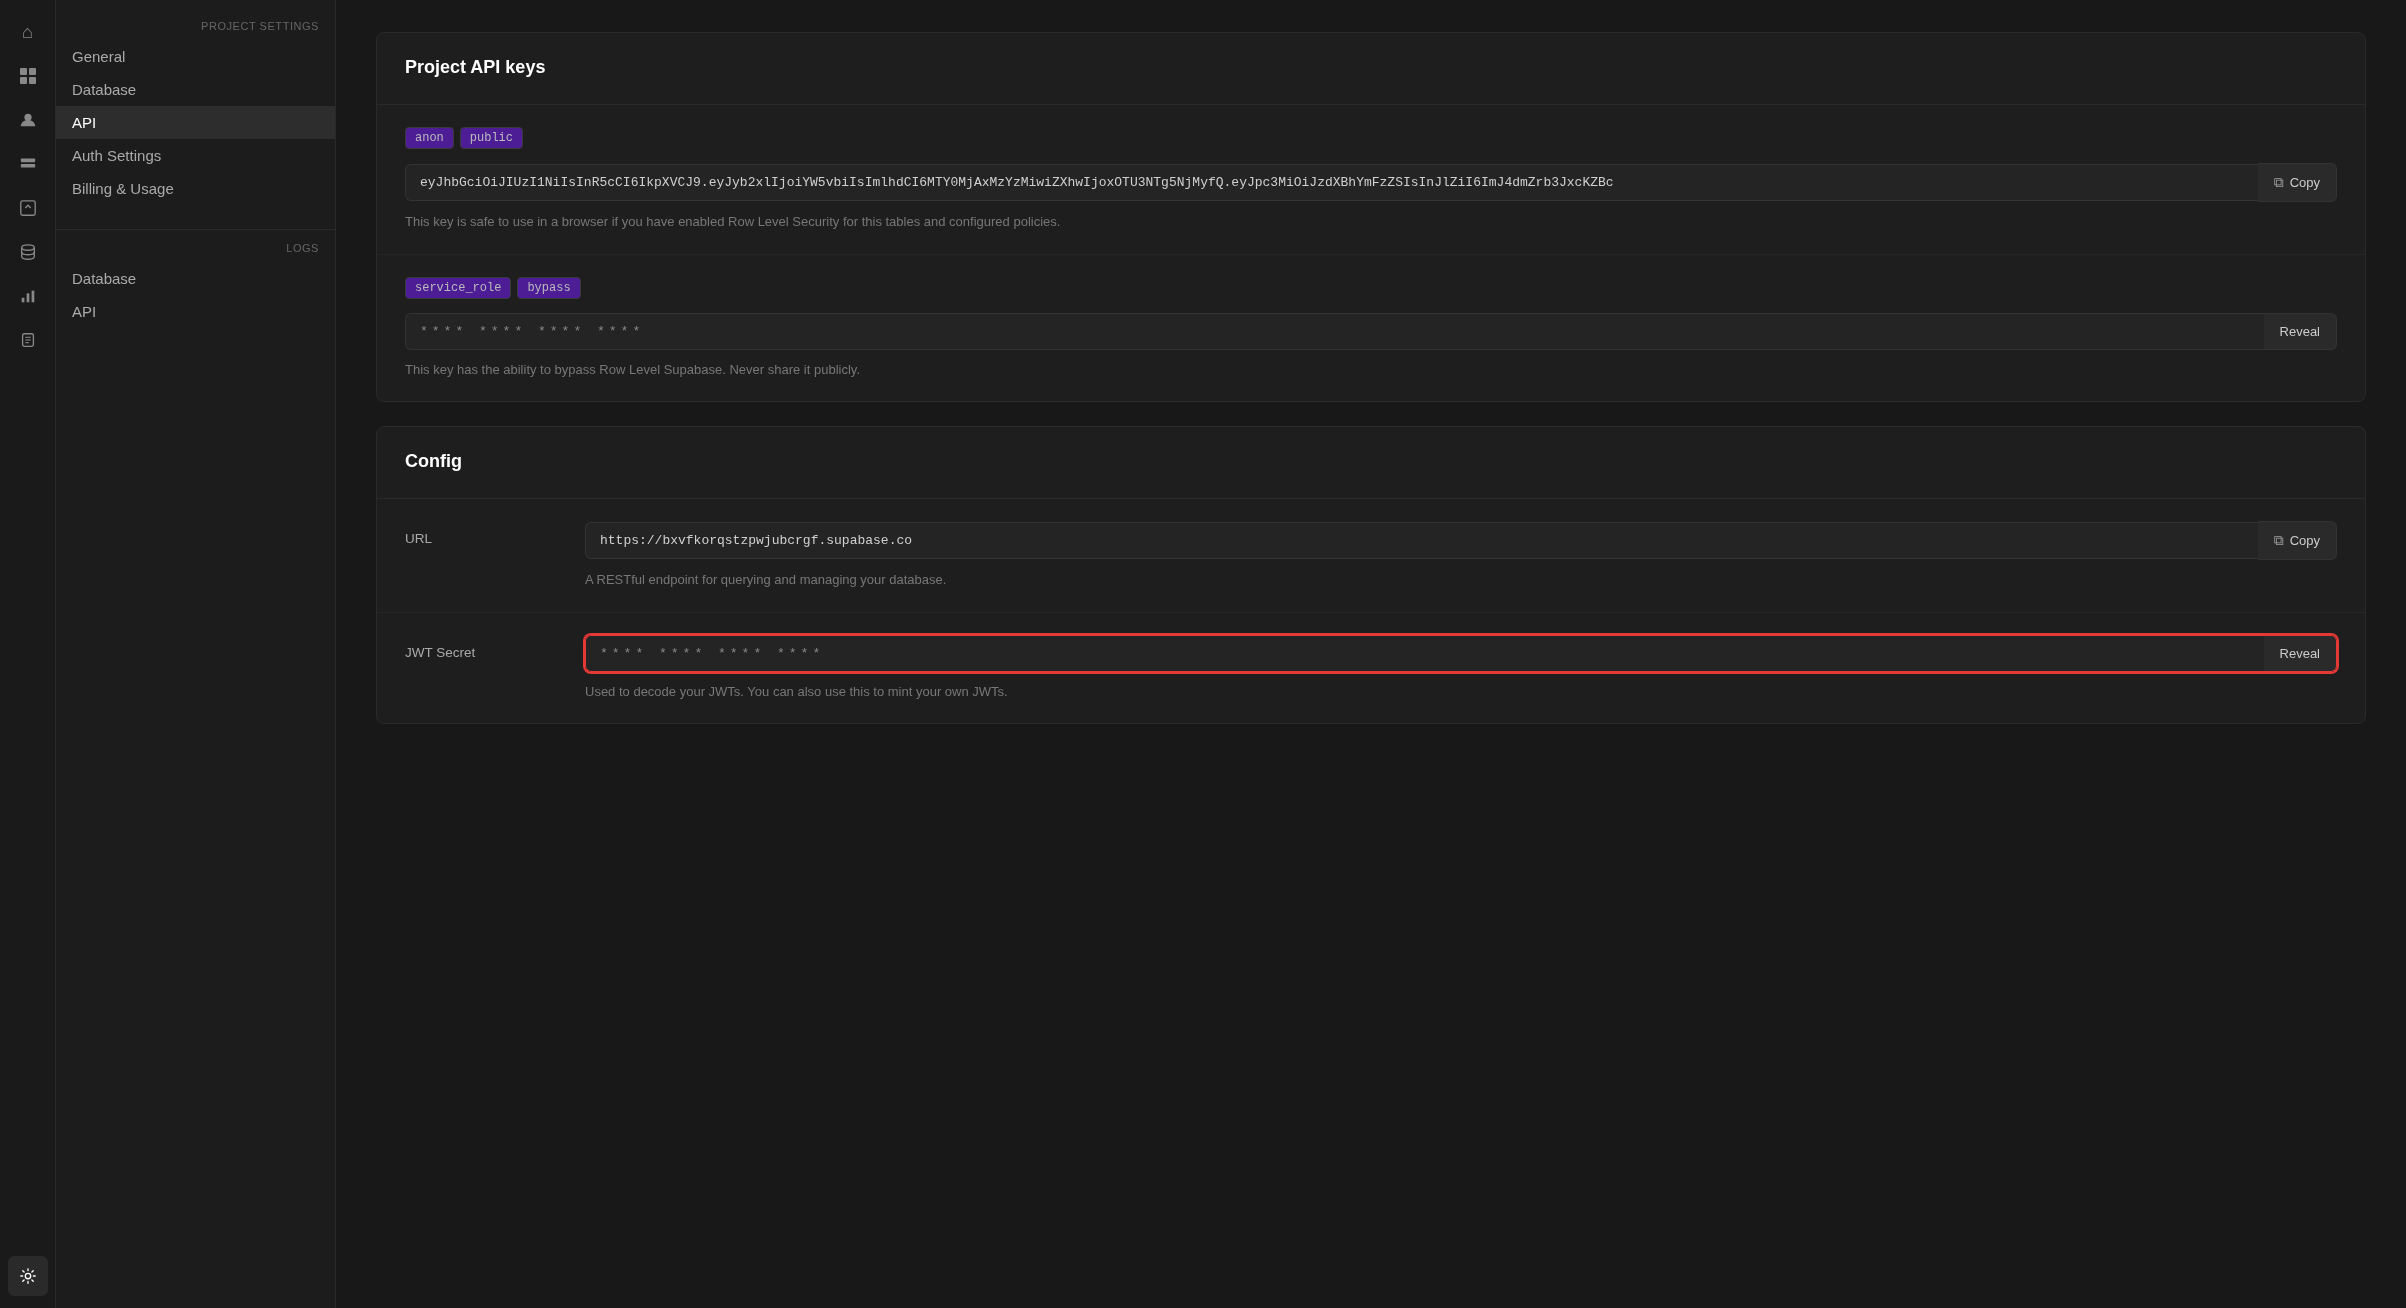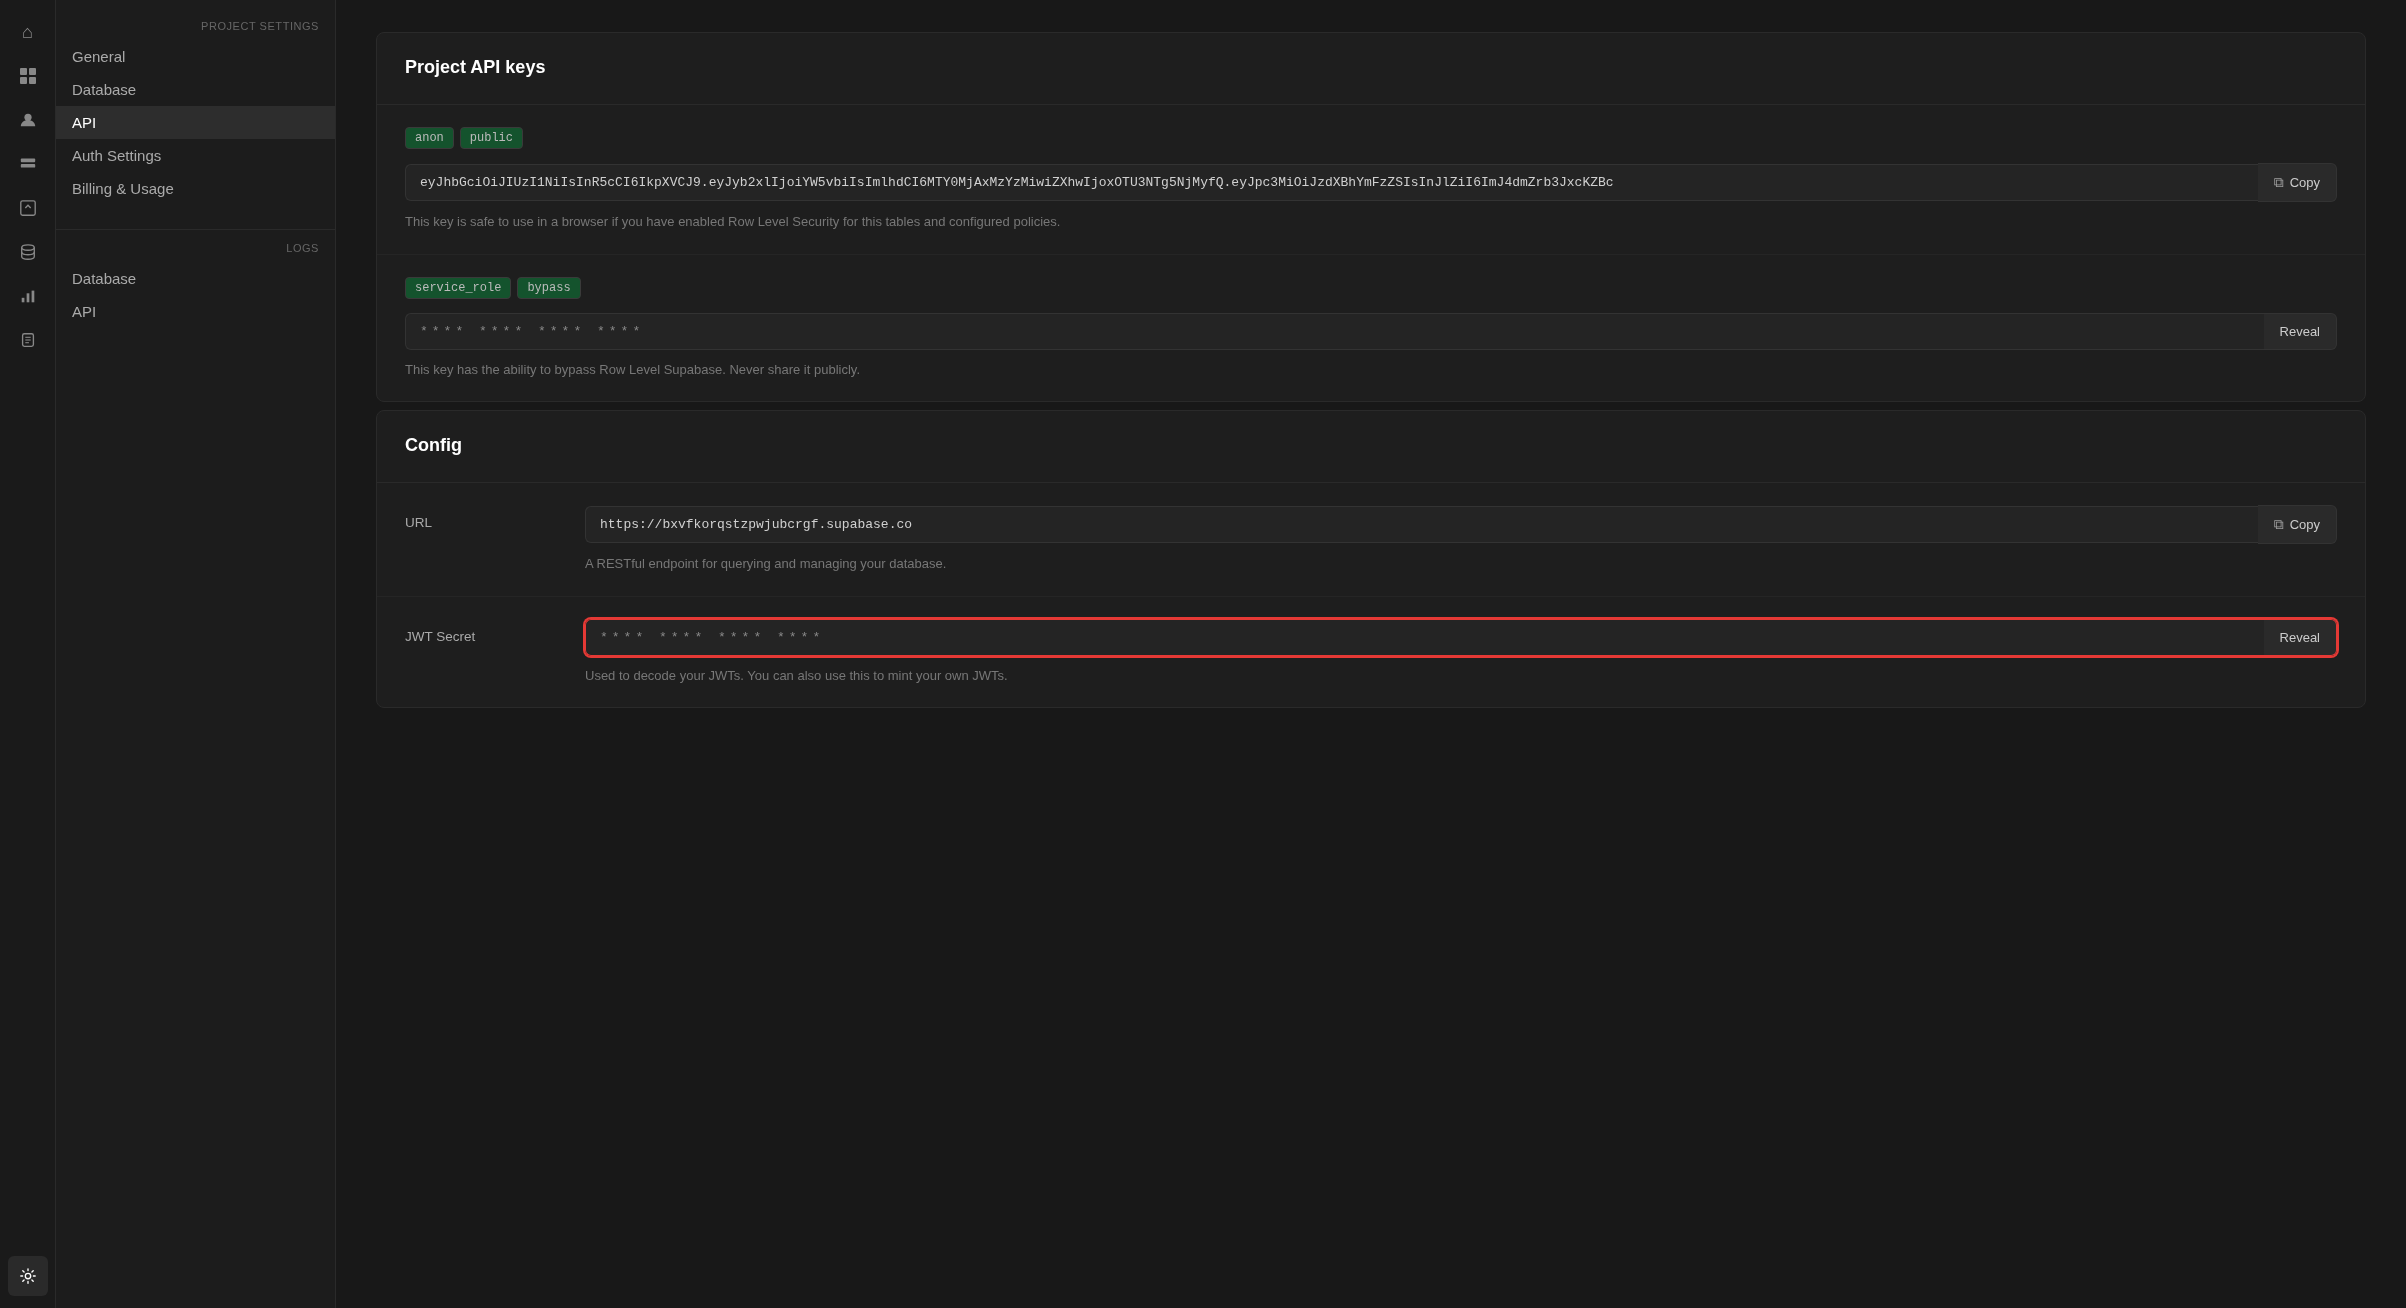--- a/index.html
+++ b/index.html
@@ -84,21 +84,21 @@
       background: #181818;
       overflow-y: auto;
       padding: 32px 40px;
     }
 
     
     .section-card {
       background: #1e1e1e;
       border: 1px solid #2a2a2a;
       border-radius: 8px;
-      margin-bottom: 8px;
+      margin-bottom: 24px;
       overflow: hidden;
     }
     .section-card-header {
       padding: 24px 28px 16px 28px;
       border-bottom: 1px solid #2a2a2a;
     }
     .section-card-title {
       font-size: 18px;
       font-weight: 600;
       color: #ffffff;
@@ -119,21 +119,21 @@
       border-bottom: 1px solid #252525;
     }
     .key-row:last-child { border-bottom: none; }
 
     .key-tags {
       display: flex;
       gap: 6px;
       margin-bottom: 14px;
     }
     .key-tag {
-      background: #14532d;
+      background: #4c1d95;
       border: 1px solid #3a3a3a;
       border-radius: 4px;
       padding: 3px 9px;
       font-size: 12px;
       color: #bbb;
       font-family: 'Courier New', monospace;
     }
 
     .key-input-row {
       display: flex;

